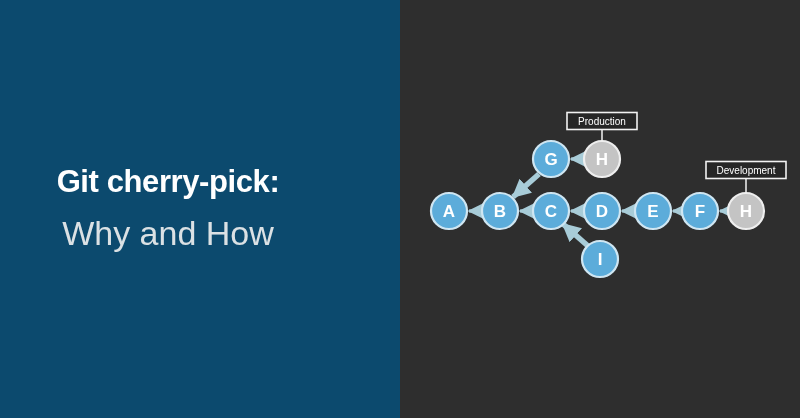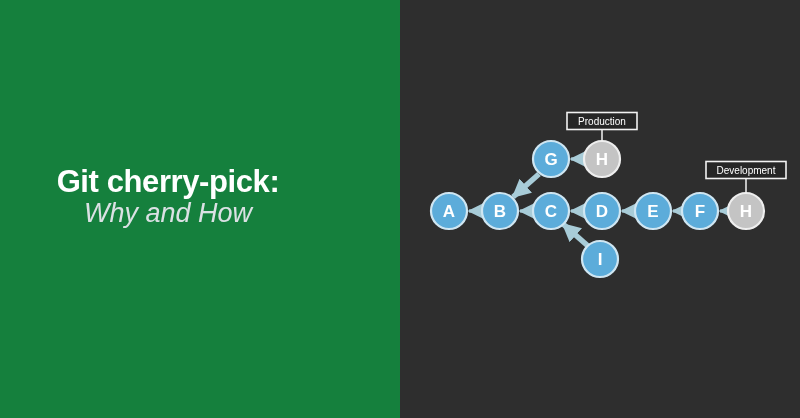--- a/index.html
+++ b/index.html
@@ -15,45 +15,44 @@
     font-family: "Liberation Sans", sans-serif;
   }
 
   
   #left-panel {
     position: absolute;
     left: 0;
     top: 0;
     width: 400px;
     height: 418px;
-    background: #15803d;
+    background: #0c4a6e;
   }
   #hero-text {
     position: absolute;
     left: 0;
     top: 165px;
     width: 400px;
     text-align: center;
     padding-right: 64px;
     box-sizing: border-box;
   }
   #hero-title {
     font-size: 31px;
     font-weight: bold;
     color: #ffffff;
     letter-spacing: -0.4px;
     line-height: 1.08;
     white-space: nowrap;
   }
   #hero-subtitle {
-    font-size: 27px;
-    font-style: italic;
+    font-size: 34px;
     color: #dbe1e4;
     line-height: 1.15;
-    margin-top: 0;
+    margin-top: 16px;
     white-space: nowrap;
   }
 
   
   #right-panel {
     position: absolute;
     left: 400px;
     top: 0;
     width: 400px;
     height: 418px;

